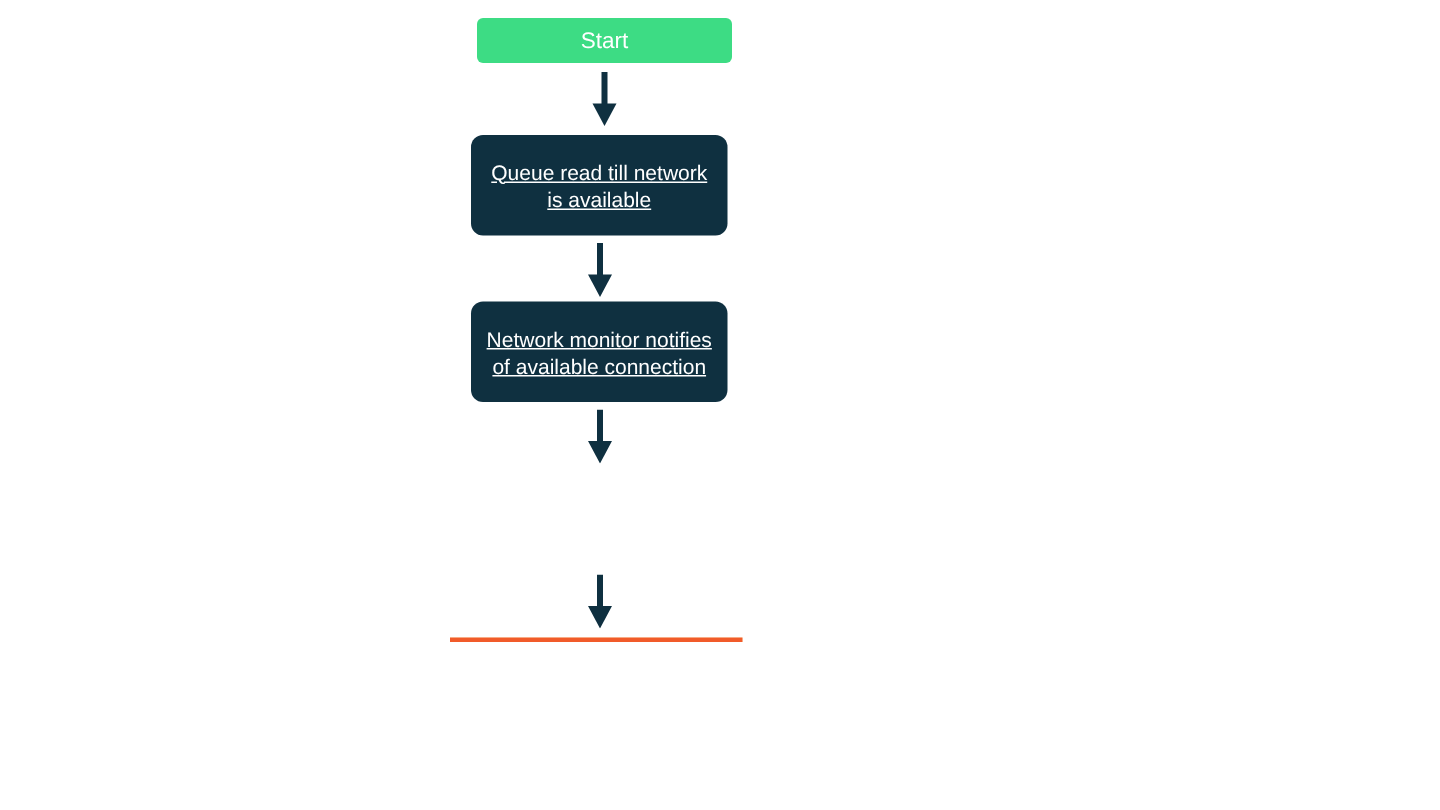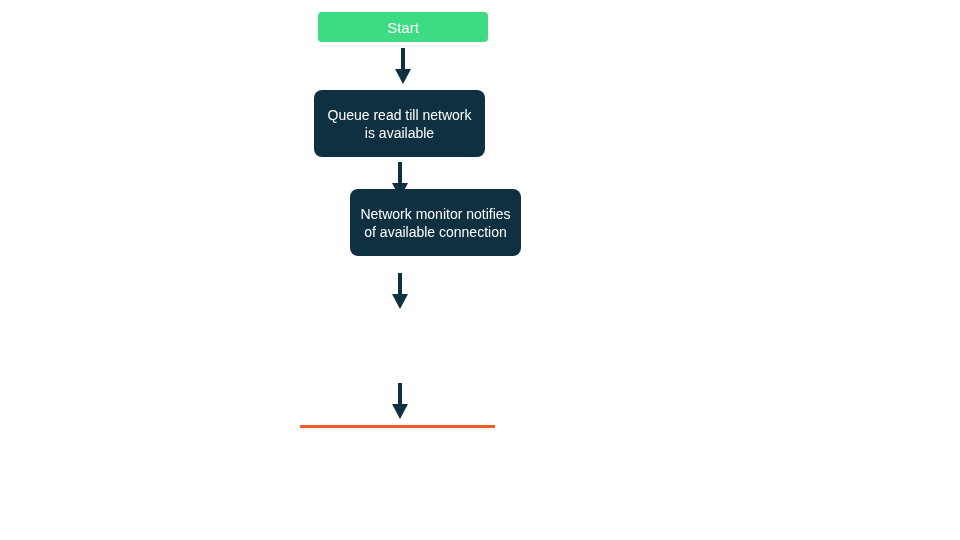--- a/index.html
+++ b/index.html
@@ -36,23 +36,24 @@
     font-size: 15px;
   }
   .node-process {
     left: 314px;
     width: 171px; height: 67px;
     background: #0f3040;
     border-radius: 8px;
     color: #ffffff;
     font-size: 14px;
     line-height: 18px;
+    text-decoration: underline;
   }
   .node-step1 { top: 90px; }
-  .node-step2 { top: 189px; margin-left: 36px; }
+  .node-step2 { top: 201px; }
   .node-step3 { top: 312px; }
   .node-done {
     left: 300px; top: 425px;
     width: 195px; height: 87px;
     background: #fef9c3;
     border: 3px solid #f15b2a;
     color: #f15b2a;
     font-size: 15px;
   }
   .arrow {

